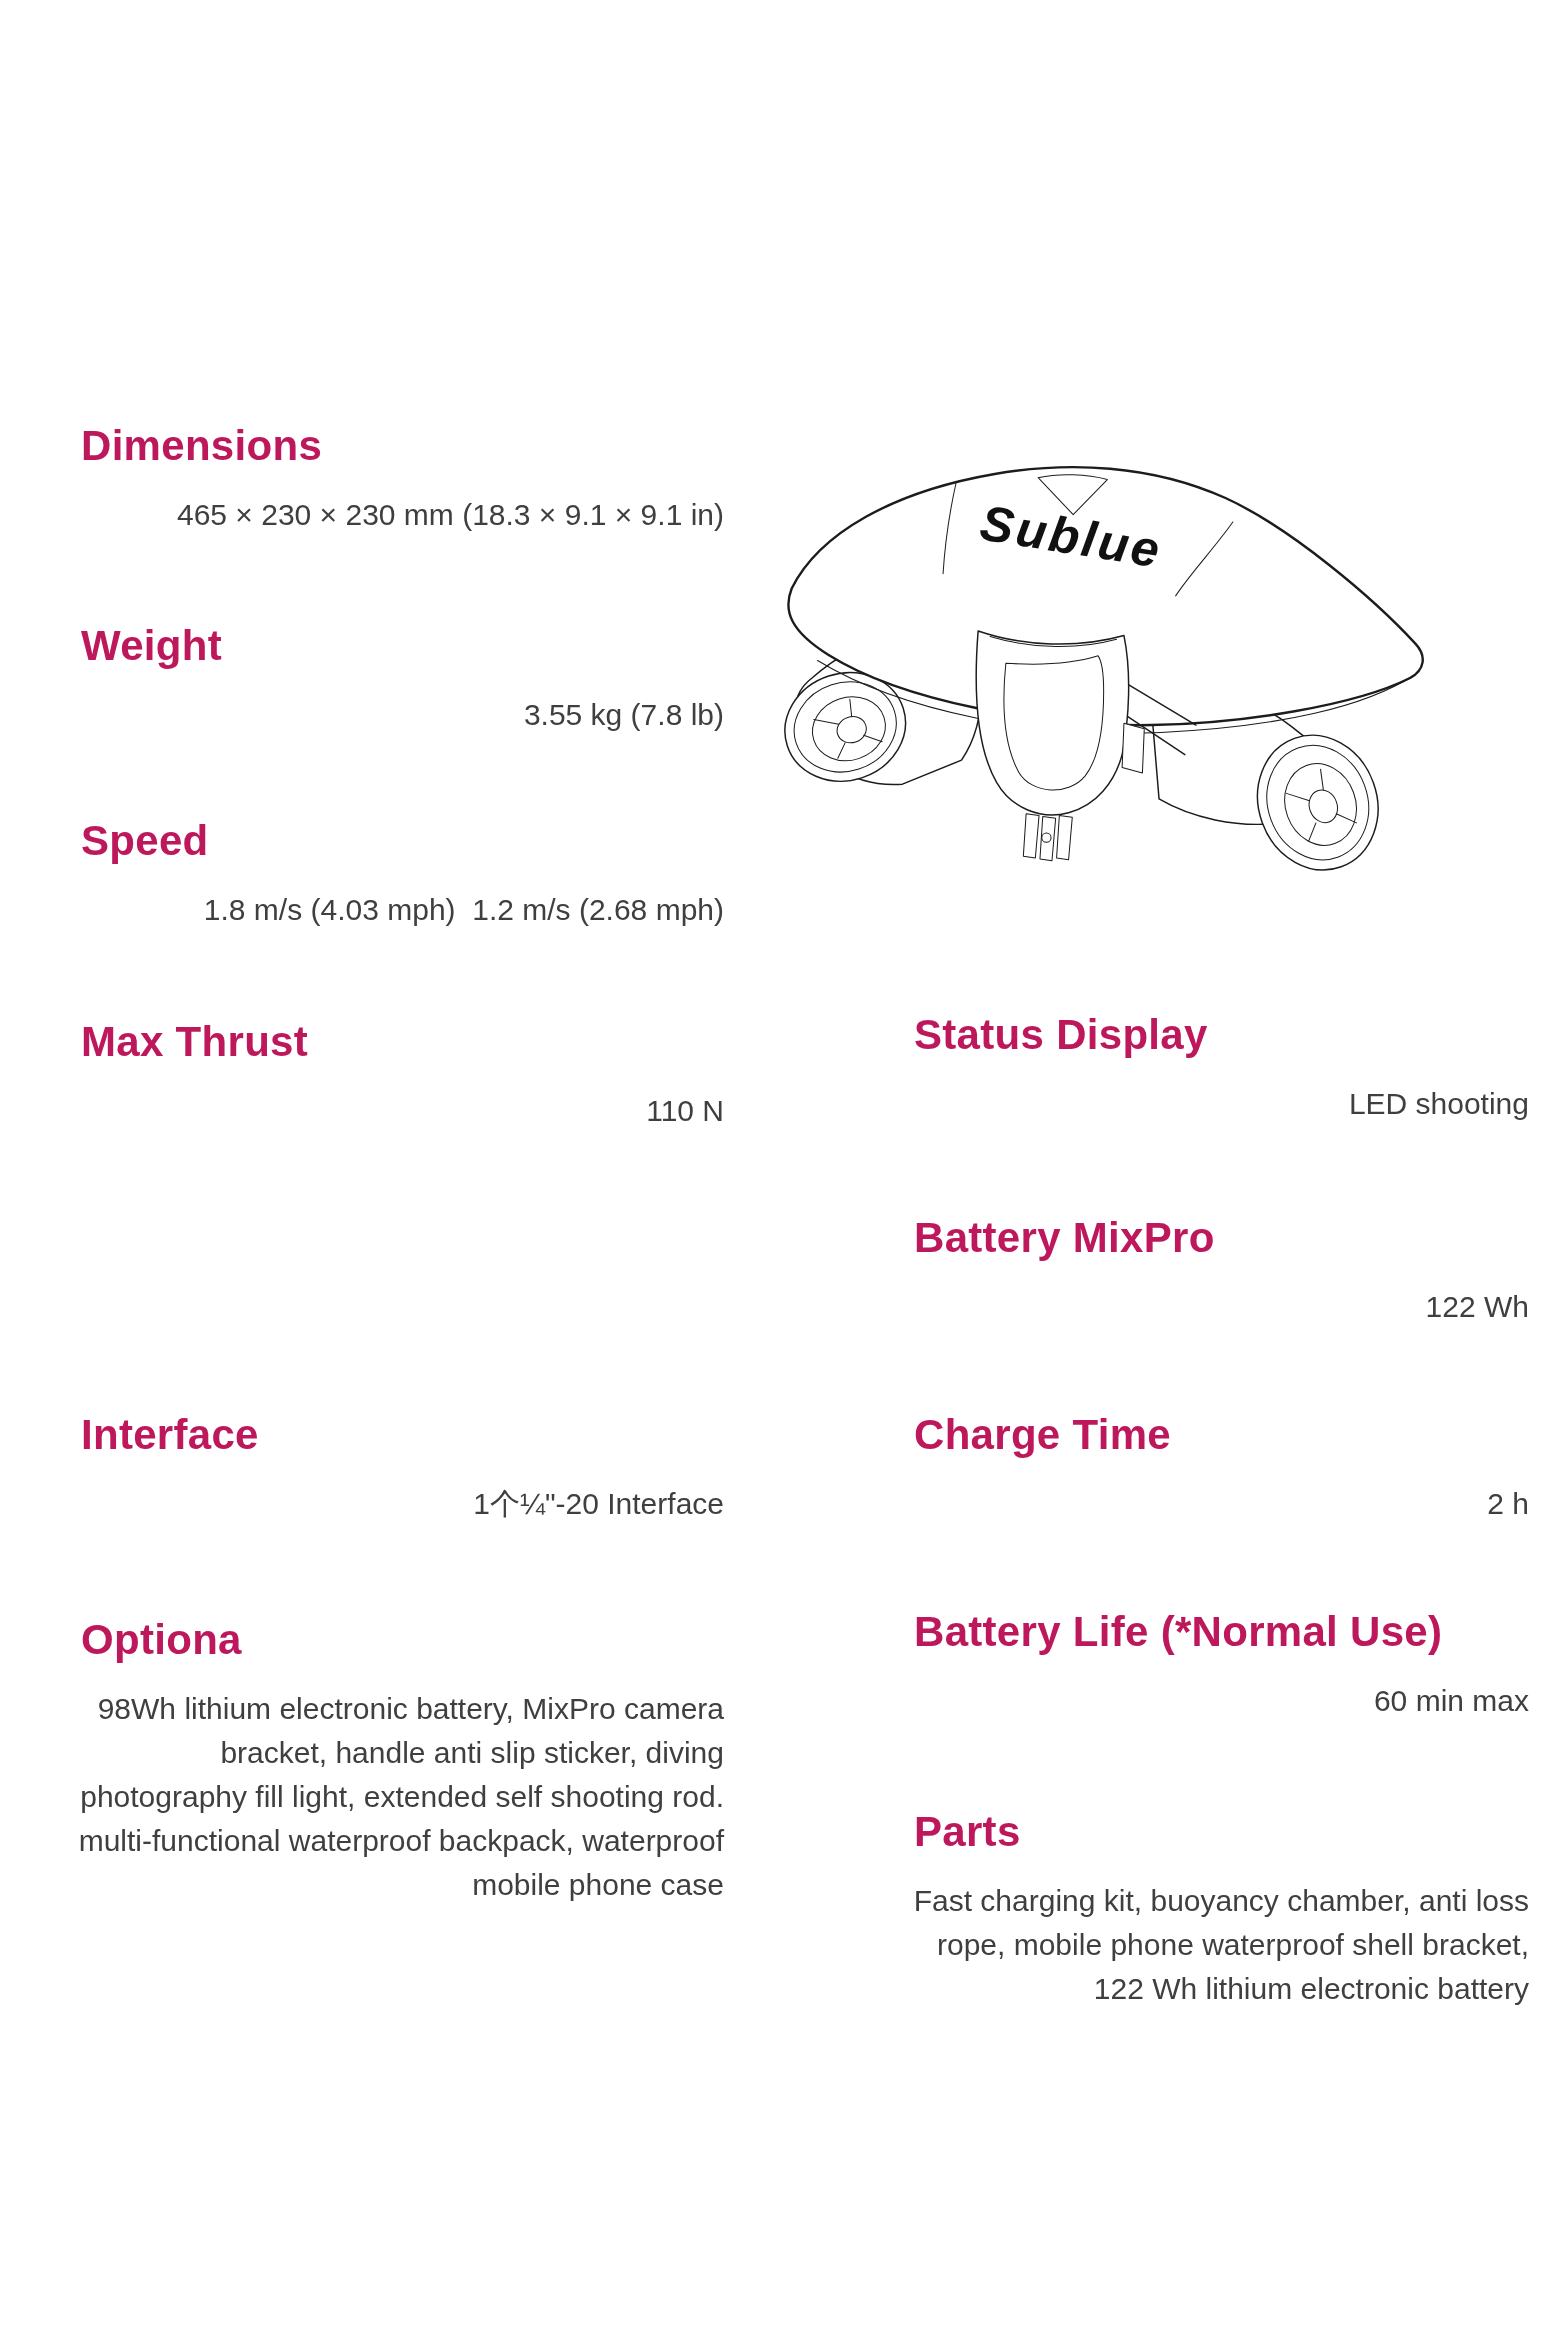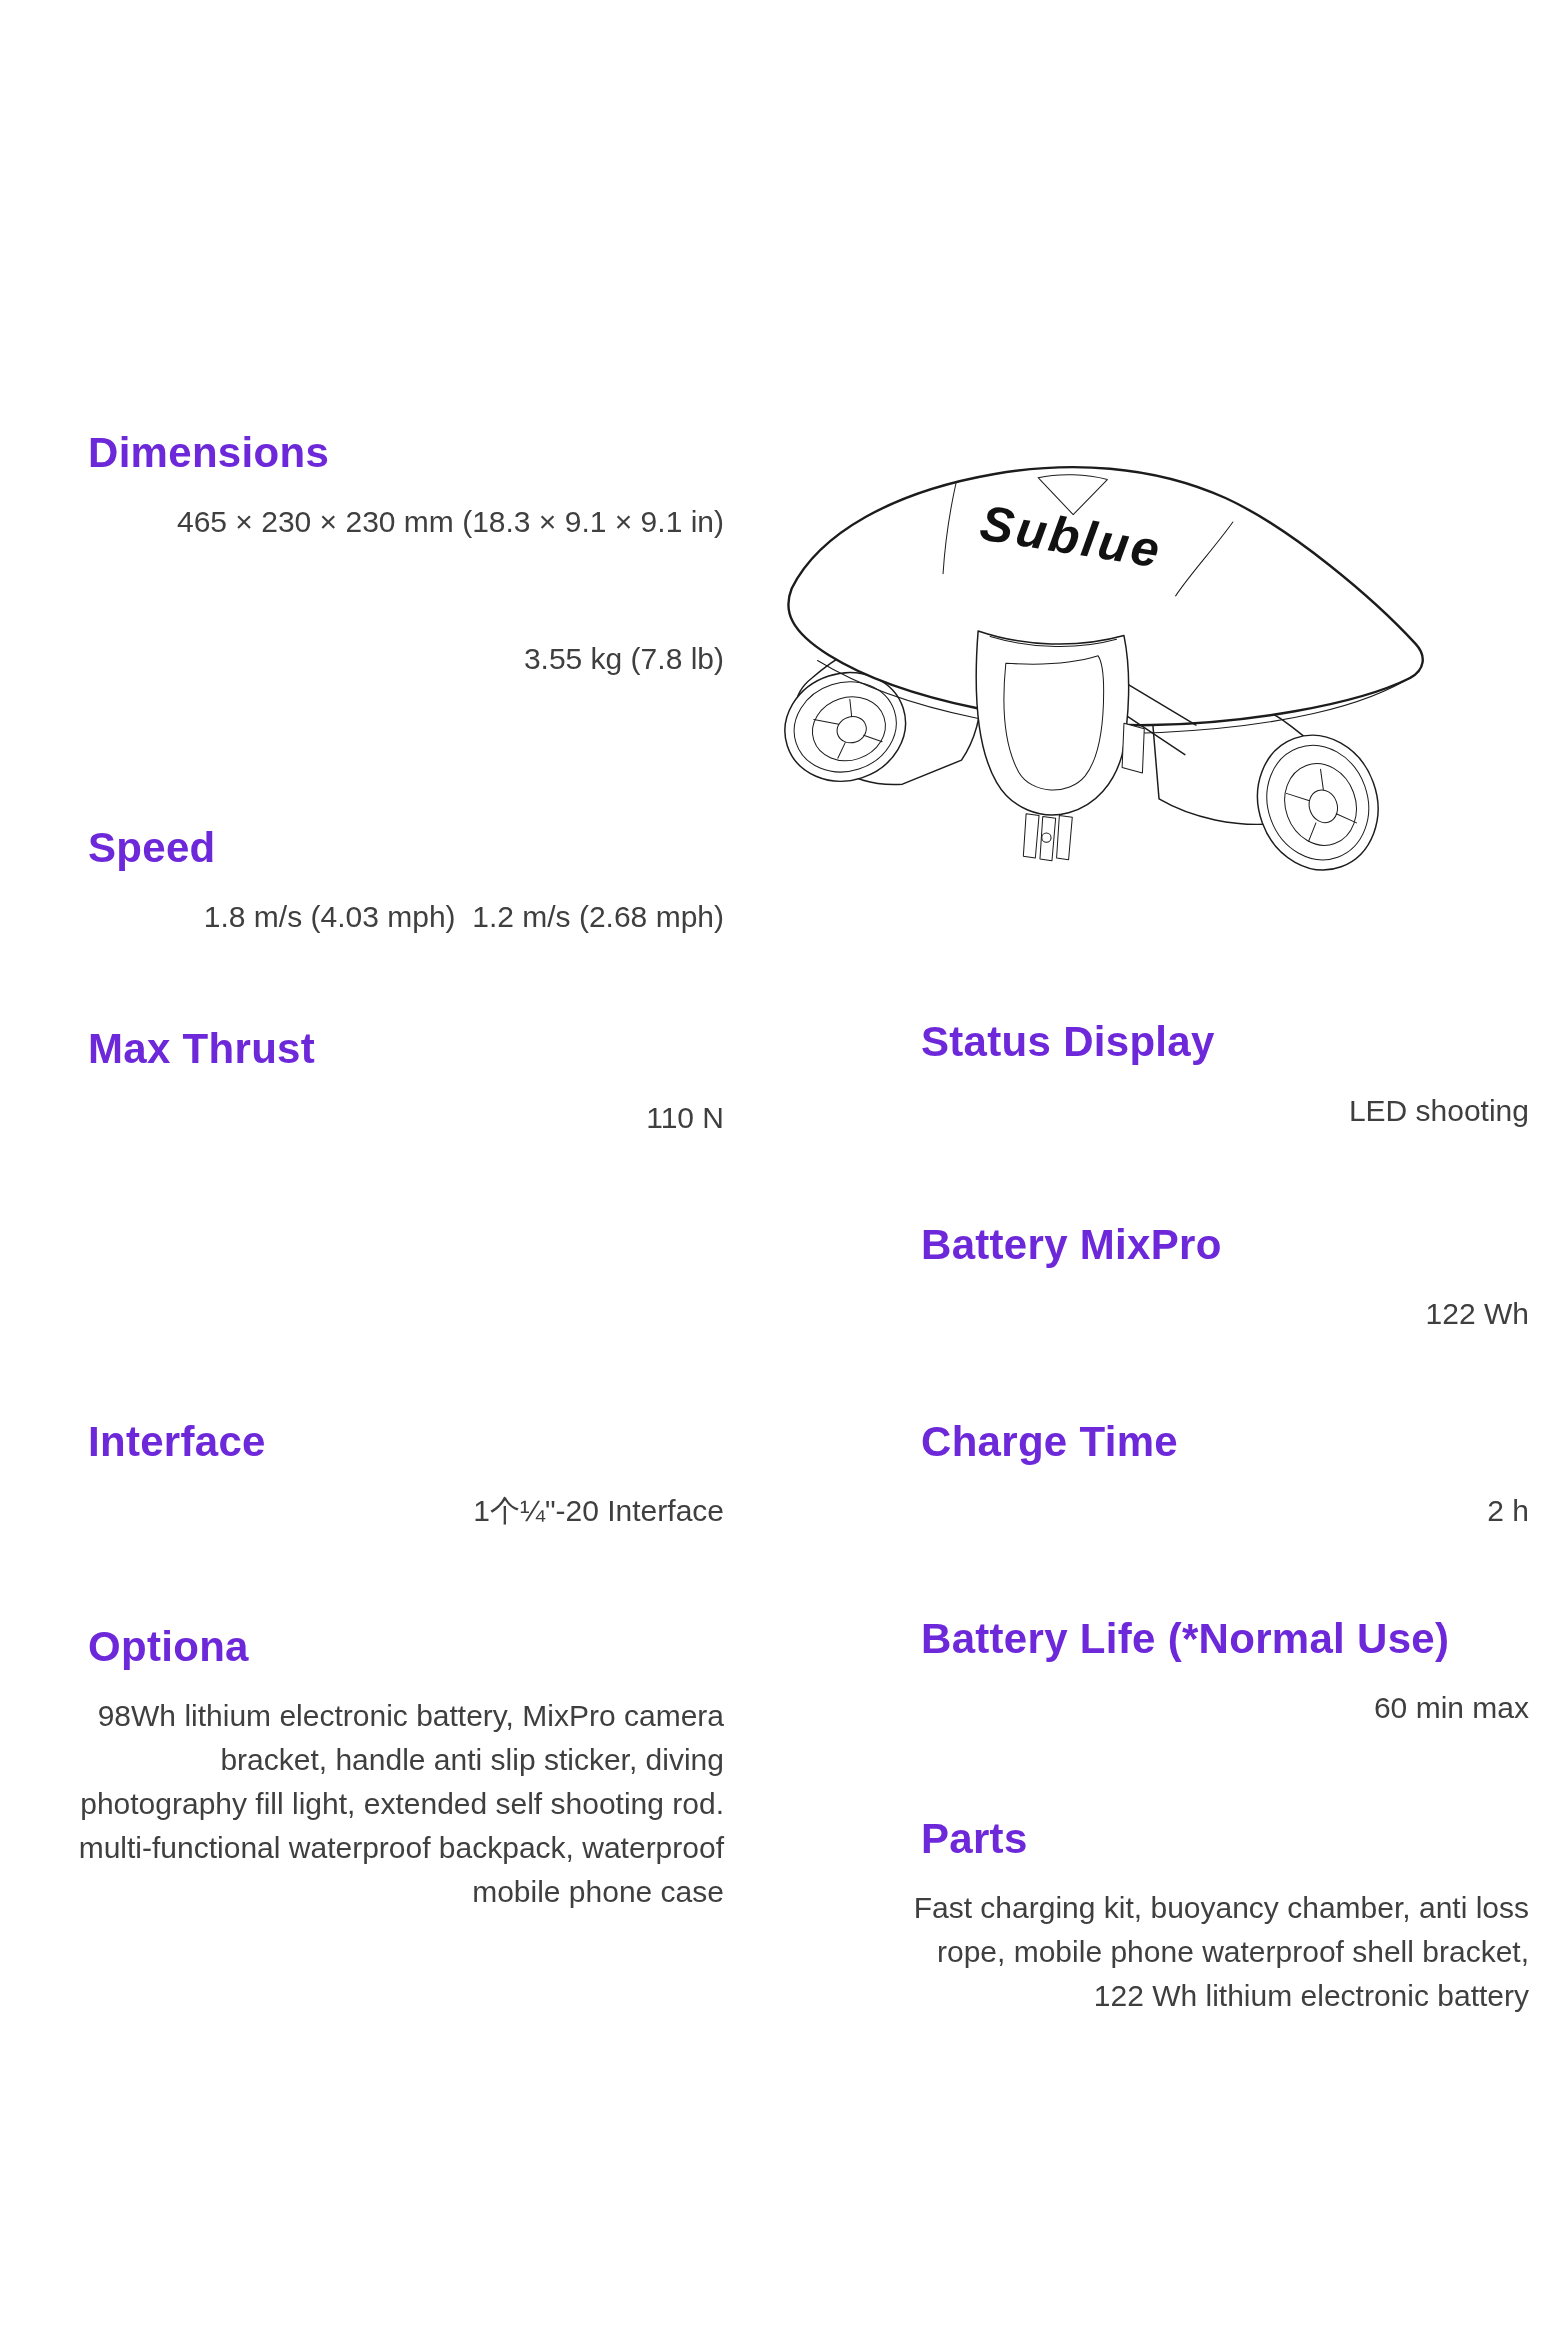--- a/index.html
+++ b/index.html
@@ -7,23 +7,23 @@
     position:relative;
     width:1567px; height:2353px;
     background:#ffffff;
     font-family:"Liberation Sans","DejaVu Sans",sans-serif;
     overflow:hidden;
   }
   .spec { position:absolute; }
   .col-left  { left:76px;  width:648px; }
   .col-right { left:909px; width:620px; }
   .spec h2 {
-    margin:12px;
+    margin:5px;
     font-size:42px; line-height:51px;
-    font-weight:700; color:#6d28d9;
+    font-weight:700; color:#be185d;
     letter-spacing:0.3px;
   }
   .spec .val {
     margin:22px 0 0 0;
     font-size:30px; line-height:44px;
     font-weight:400; color:#3f3f3f;
     white-space:pre-wrap;
     text-align:right;
   }
   .art { position:absolute; left:764px; top:450px; width:683px; height:456px; }
@@ -44,20 +44,21 @@
 <body>
 
 <div class="page">
 
   <section class="spec col-left" style="top:415px">
     <h2>Dimensions</h2>
     <p class="val"> 465 × 230 × 230 mm (18.3 × 9.1 × 9.1 in)</p>
   </section>
 
   <section class="spec col-left" style="top:615px">
+    <h2>Weight</h2>
     <p class="val">3.55 kg (7.8 lb)</p>
   </section>
 
   <section class="spec col-left" style="top:810px">
     <h2>Speed</h2>
     <p class="val">1.8 m/s (4.03 mph)  1.2 m/s (2.68 mph)</p>
   </section>
 
   <section class="spec col-left" style="top:1011px">
     <h2>Max Thrust</h2>

